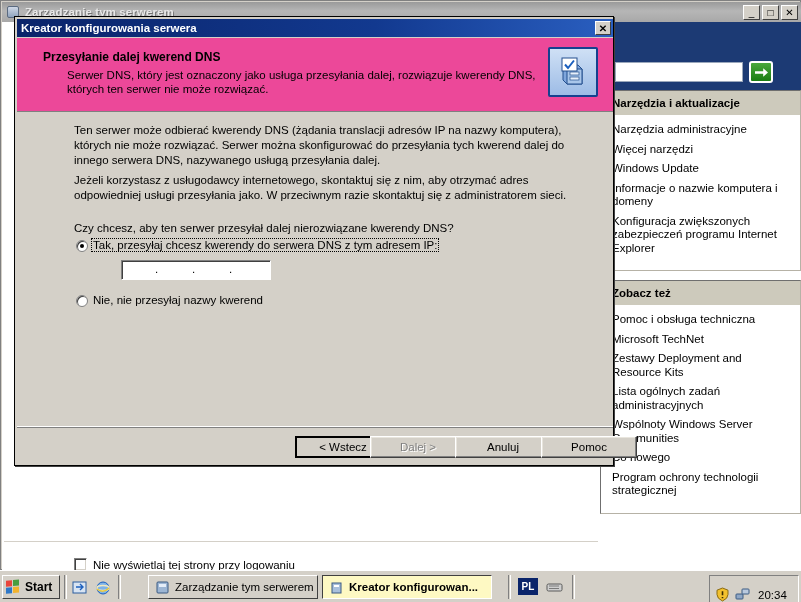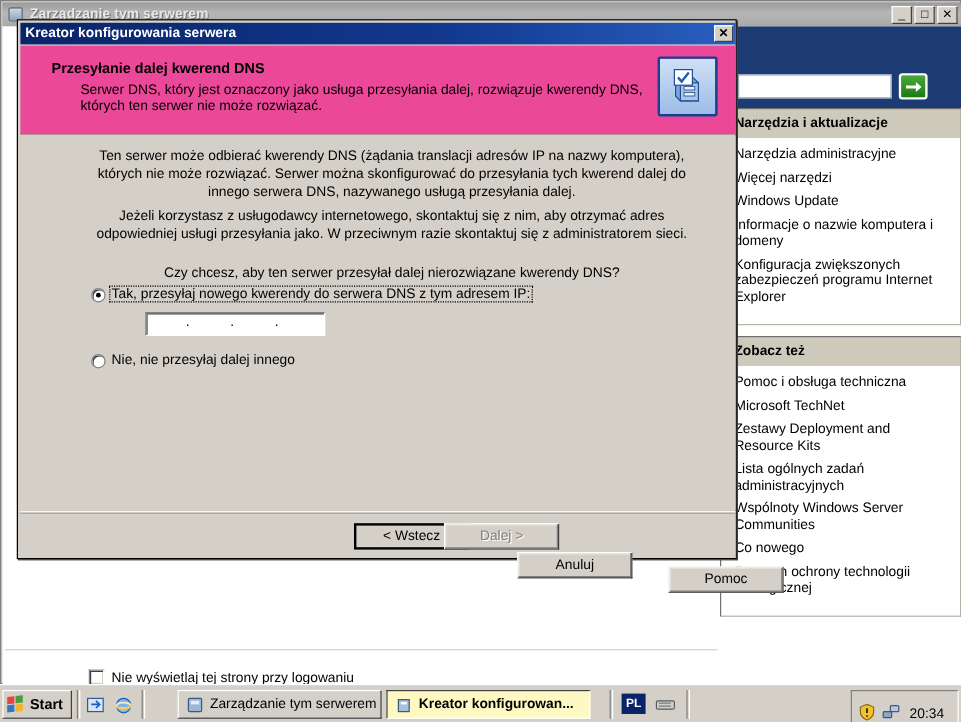--- a/index.html
+++ b/index.html
@@ -152,21 +152,21 @@
     border: 2px solid #15418f; border-radius: 2px;
     display: flex; align-items: center; justify-content: center;
   }
 
   
   .dlg-body {
     position: absolute; left: 2px; top: 96px; width: 596px; height: 312px;
     background: #d4d0c8;
   }
   .para {
-    font-size: 11.5px; color: #000; line-height: 15px; text-align: center;
+    font-size: 11.5px; color: #000; line-height: 15px;
   }
   .p1 { position: absolute; left: 57px; top: 10px; width: 505px; }
   .p2 { position: absolute; left: 57px; top: 60px; width: 505px; }
   .p3 { position: absolute; left: 57px; top: 108px; width: 505px; }
 
   .radio-row { position: absolute; display: flex; align-items: flex-start; }
   .r1 { left: 59px; top: 126px; }
   .r2 { left: 59px; top: 181px; }
   .radio {
     width: 12px; height: 12px; border-radius: 50%;
@@ -209,22 +209,22 @@
     box-shadow: inset -1px -1px 0 #808080, inset 1px 1px 0 #e8e5dd;
     display: flex; align-items: center; justify-content: center;
     cursor: default;
   }
   .btn.default {
     border: 2px solid #000000; box-shadow: none; background: #d4d0c8;
   }
   .btn.disabled { color: #808080; text-shadow: 1px 1px 0 #ffffff; }
   .btn-back { left: 278px; }
   .btn-next { left: 353px; }
-  .btn-cancel { left: 414px; margin-top: 24px; }
-  .btn-help { left: 540px; margin-top: 36px; }
+  .btn-cancel { left: 438px; }
+  .btn-help { left: 524px; }
 
   
   .taskbar {
     position: absolute; left: 0; bottom: 0; width: 801px; height: 32px;
     background: #d4d0c8;
     border-top: 1px solid #ffffff;
   }
   .start-btn {
     position: absolute; left: 2px; top: 4px; width: 58px; height: 24px;
     background: #d4d0c8;
@@ -366,36 +366,36 @@
       </div>
     </div>
 
     <div class="dlg-body">
       <div class="para p1">Ten serwer może odbierać kwerendy DNS (żądania translacji adresów IP na nazwy komputera), których nie może rozwiązać. Serwer można skonfigurować do przesyłania tych kwerend dalej do innego serwera DNS, nazywanego usługą przesyłania dalej.</div>
       <div class="para p2">Jeżeli korzystasz z usługodawcy internetowego, skontaktuj się z nim, aby otrzymać adres odpowiedniej usługi przesyłania jako. W przeciwnym razie skontaktuj się z administratorem sieci.</div>
       <div class="para p3">Czy chcesz, aby ten serwer przesyłał dalej nierozwiązane kwerendy DNS?</div>
 
       <div class="radio-row r1">
         <span class="radio checked"></span>
-        <span class="radio-label focus">Tak, przesyłaj nowego kwerendy do serwera DNS z tym adresem IP:</span>
+        <span class="radio-label focus">Tak, przesyłaj chcesz kwerendy do serwera DNS z tym adresem IP:</span>
       </div>
 
       <div class="ip-field">
         <span class="ip-seg"></span>
         <span class="ip-dot">.</span>
         <span class="ip-seg"></span>
         <span class="ip-dot">.</span>
         <span class="ip-seg"></span>
         <span class="ip-dot">.</span>
         <span class="ip-seg"></span>
       </div>
 
       <div class="radio-row r2">
         <span class="radio"></span>
-        <span class="radio-label">Nie, nie przesyłaj dalej innego</span>
+        <span class="radio-label">Nie, nie przesyłaj nazwy kwerend</span>
       </div>
     </div>
 
     <div class="dlg-footer">
       <div class="btn default btn-back">&lt; Wstecz</div>
       <div class="btn disabled btn-next">Dalej &gt;</div>
       <div class="btn btn-cancel">Anuluj</div>
       <div class="btn btn-help">Pomoc</div>
     </div>
   </div>

